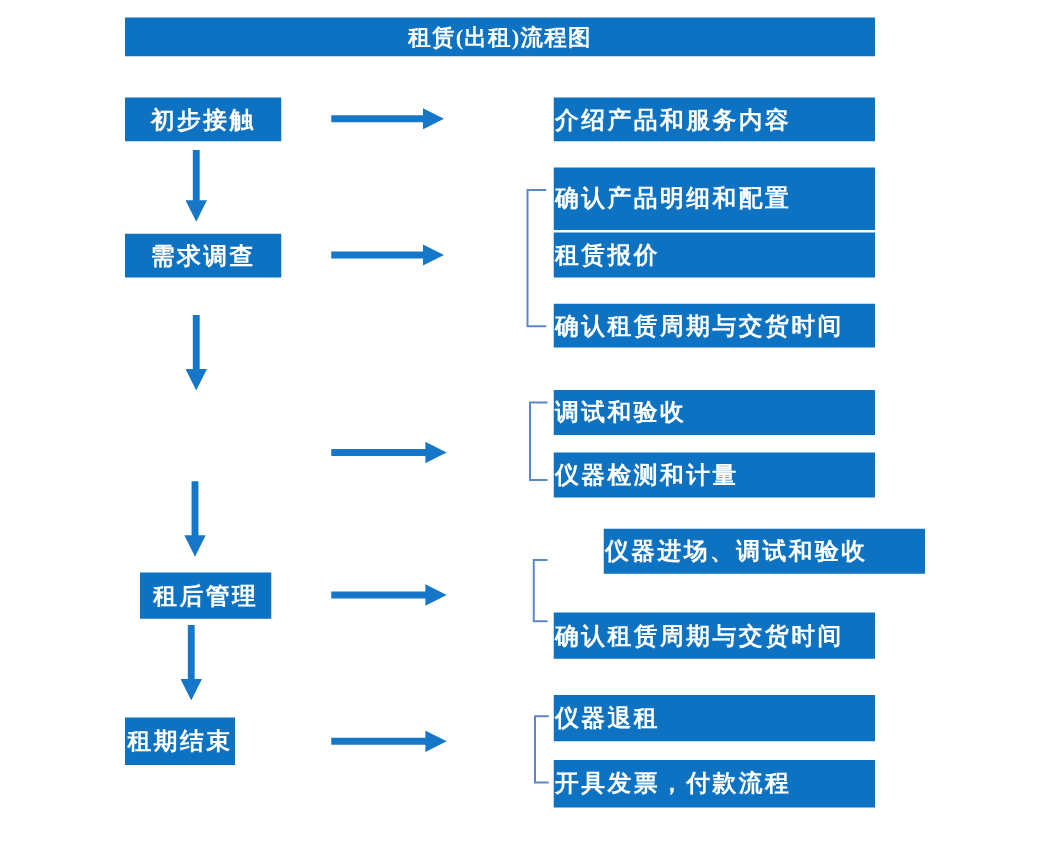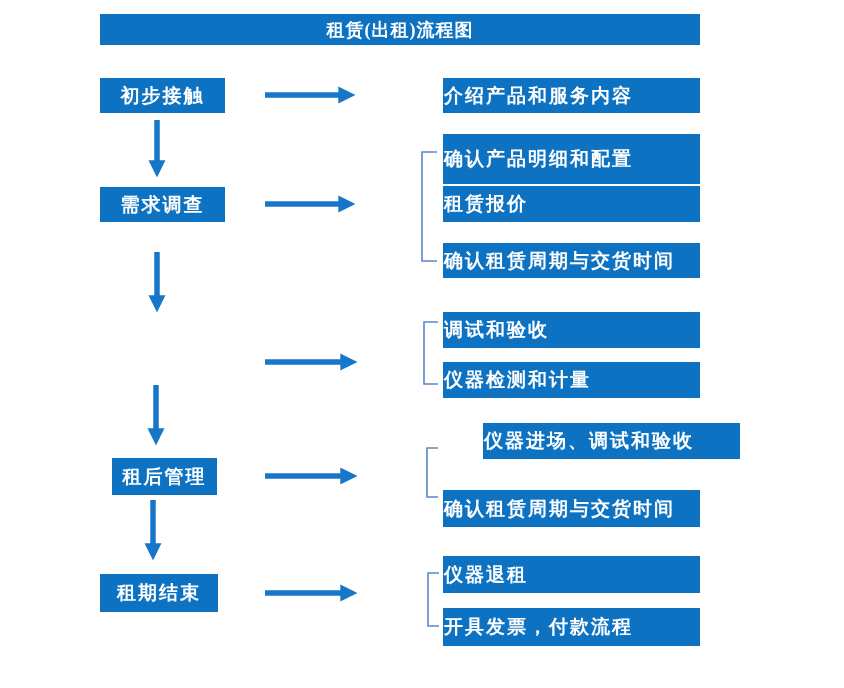--- a/index.html
+++ b/index.html
@@ -75,21 +75,21 @@
 
   <div class="step" style="left:100px; top:78px;  width:125px; height:35px;">
     <span>初步接触</span>
   </div>
   <div class="step" style="left:100px; top:187px; width:125px; height:35px;">
     <span>需求调查</span>
   </div>
   <div class="step" style="left:112px; top:458px; width:105px; height:37px;">
     <span>租后管理</span>
   </div>
-  <div class="step" style="left:100px; top:574px; width:118px; height:38px;">
+  <div class="step" style="left:100px; top:574px; width:88px; height:38px;">
     <span>租期结束</span>
   </div>
 
   <div class="detail" style="top:78px;  height:35px;">
     <span>介绍产品和服务内容</span>
   </div>
 
   <div class="detail" style="top:134px; height:50px;">
     <span>确认产品明细和配置</span>
   </div>

